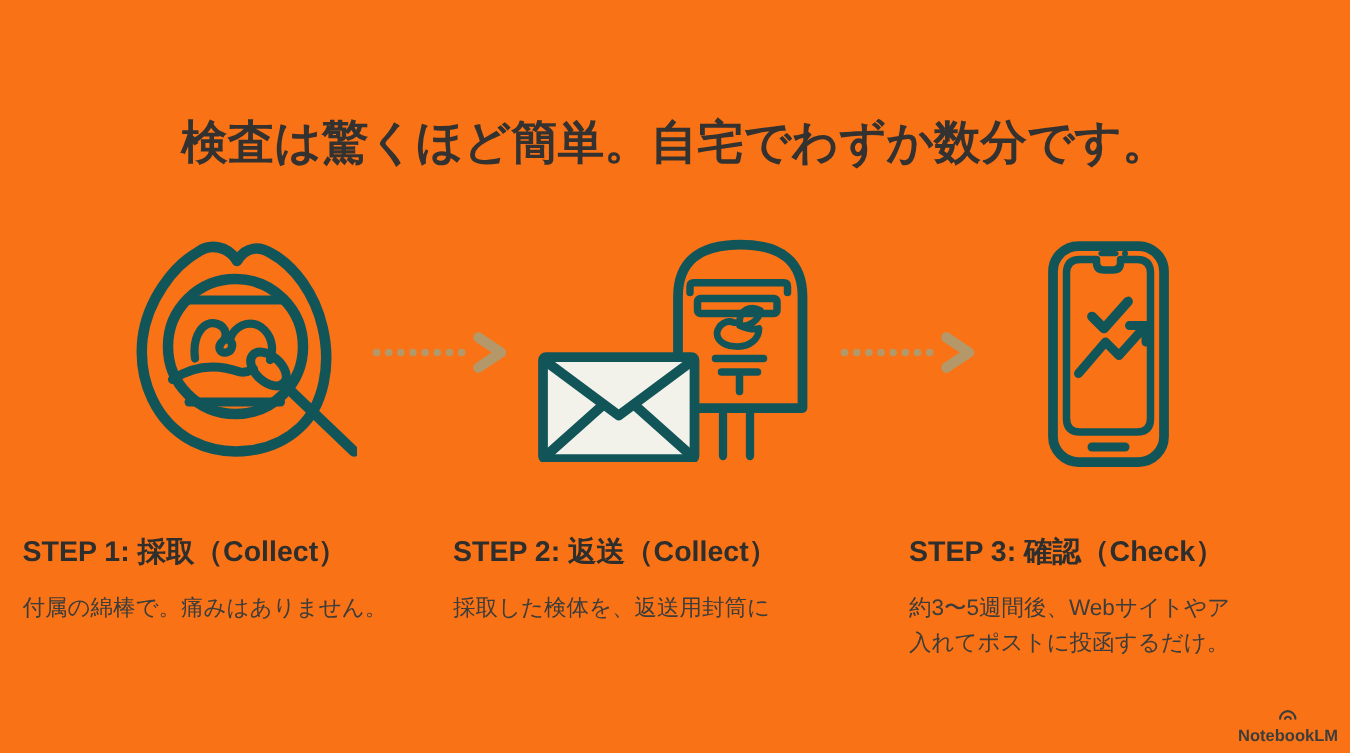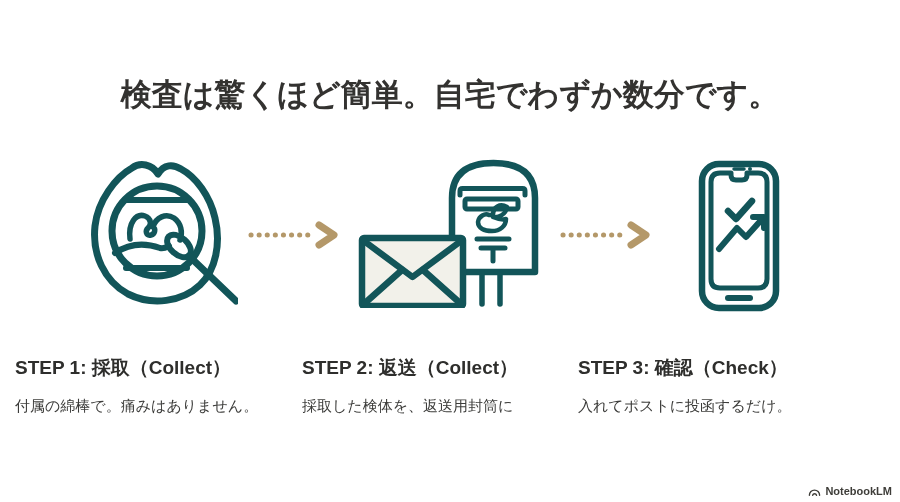--- a/index.html
+++ b/index.html
@@ -1,39 +1,39 @@
 <!DOCTYPE html>
 <html><head>
 <meta charset="utf-8">
 <style>
   html,body{margin:0;padding:0;background:#e8e6df;}
   .slide{
-    position:relative;width:900px;height:502px;background:#ffffff;overflow:hidden;
+    position:relative;width:900px;height:502px;background:#f97316;overflow:hidden;
     font-family:"Liberation Sans","DejaVu Sans",sans-serif;
   }
   .title{
     position:absolute;top:74px;left:0;right:0;margin:0;text-align:center;
     font-size:31px;font-weight:700;color:#333230;letter-spacing:0px;
   }
   .icon-box{position:absolute;}
   .icon-mouth{left:88px;top:160px;width:150px;height:150px;}
   .icon-mail{left:358px;top:158px;width:182px;height:150px;}
   .icon-phone{left:698px;top:160px;width:82px;height:152px;}
   .arrow{position:absolute;top:220px;width:92px;height:30px;}
   .arrow-1{left:248px;}
   .arrow-2{left:560px;}
   .step-text{position:absolute;top:355px;text-align:left;}
   .step-text-1{left:15px;width:290px;}
   .step-text-2{left:302px;width:290px;}
-  .step-text-3{left:578px;width:292px;}
+  .step-text-3{left:606px;width:292px;}
   .step-title{font-size:19px;font-weight:700;color:#2e2e2c;margin:0 0 13px 0;}
   .step-line{font-size:15px;color:#3c3c3a;line-height:23px;}
   .footer{
     position:absolute;right:8px;bottom:5px;display:flex;align-items:center;gap:4px;
-    font-size:11px;font-weight:700;color:#3e3d39;
+    font-size:11px;font-weight:700;color:#3e3d39;flex-direction:column;
   }
   svg{display:block;}
 </style>
 </head>
 <body>
 
 <div class="slide">
 
   <h1 class="title">検査は驚くほど簡単。自宅でわずか数分です。</h1>
 
@@ -98,20 +98,21 @@
     <div class="step-line">付属の綿棒で。痛みはありません。</div>
   </div>
 
   <div class="step-text step-text-2">
     <div class="step-title">STEP 2: 返送（Collect）</div>
     <div class="step-line">採取した検体を、返送用封筒に</div>
   </div>
 
   <div class="step-text step-text-3">
     <div class="step-title">STEP 3: 確認（Check）</div>
+    <div class="step-line">約3〜5週間後、Webサイトやア</div>
     <div class="step-line">入れてポストに投函するだけ。</div>
   </div>
 
   <div class="footer">
     <svg width="13" height="11" viewBox="0 0 14 11">
       <g fill="none" stroke="#3e3d39" stroke-width="1.5" stroke-linecap="round">
         <path d="M1.5 9.5 A5.5 5.5 0 0 1 12.5 9.5"></path>
         <path d="M5 9.5 A2.2 2.2 0 0 1 9.2 9.5"></path>
       </g>
     </svg>

